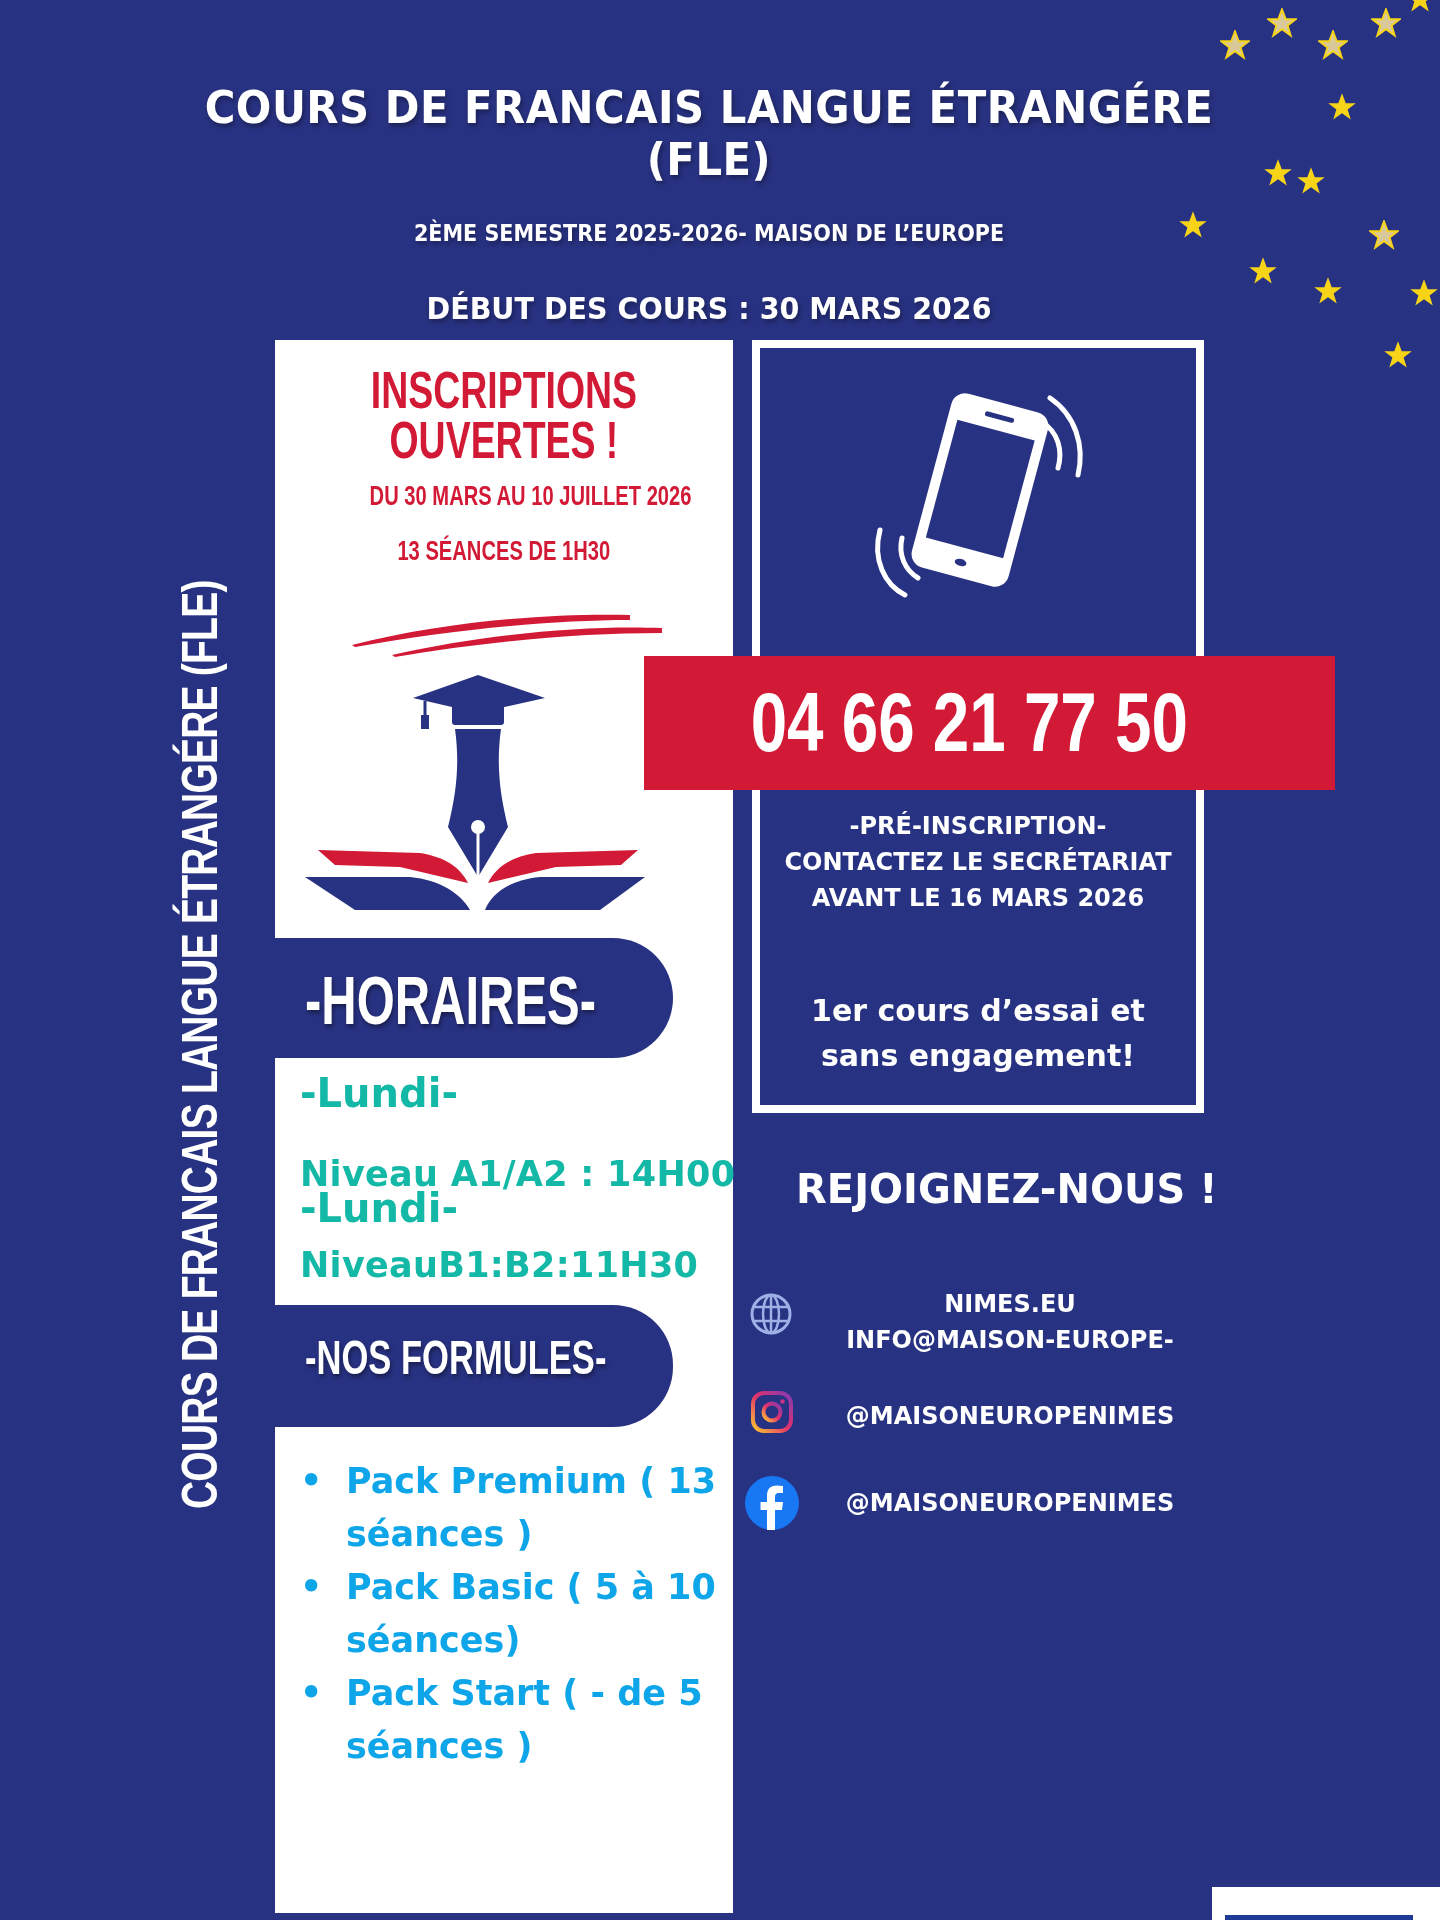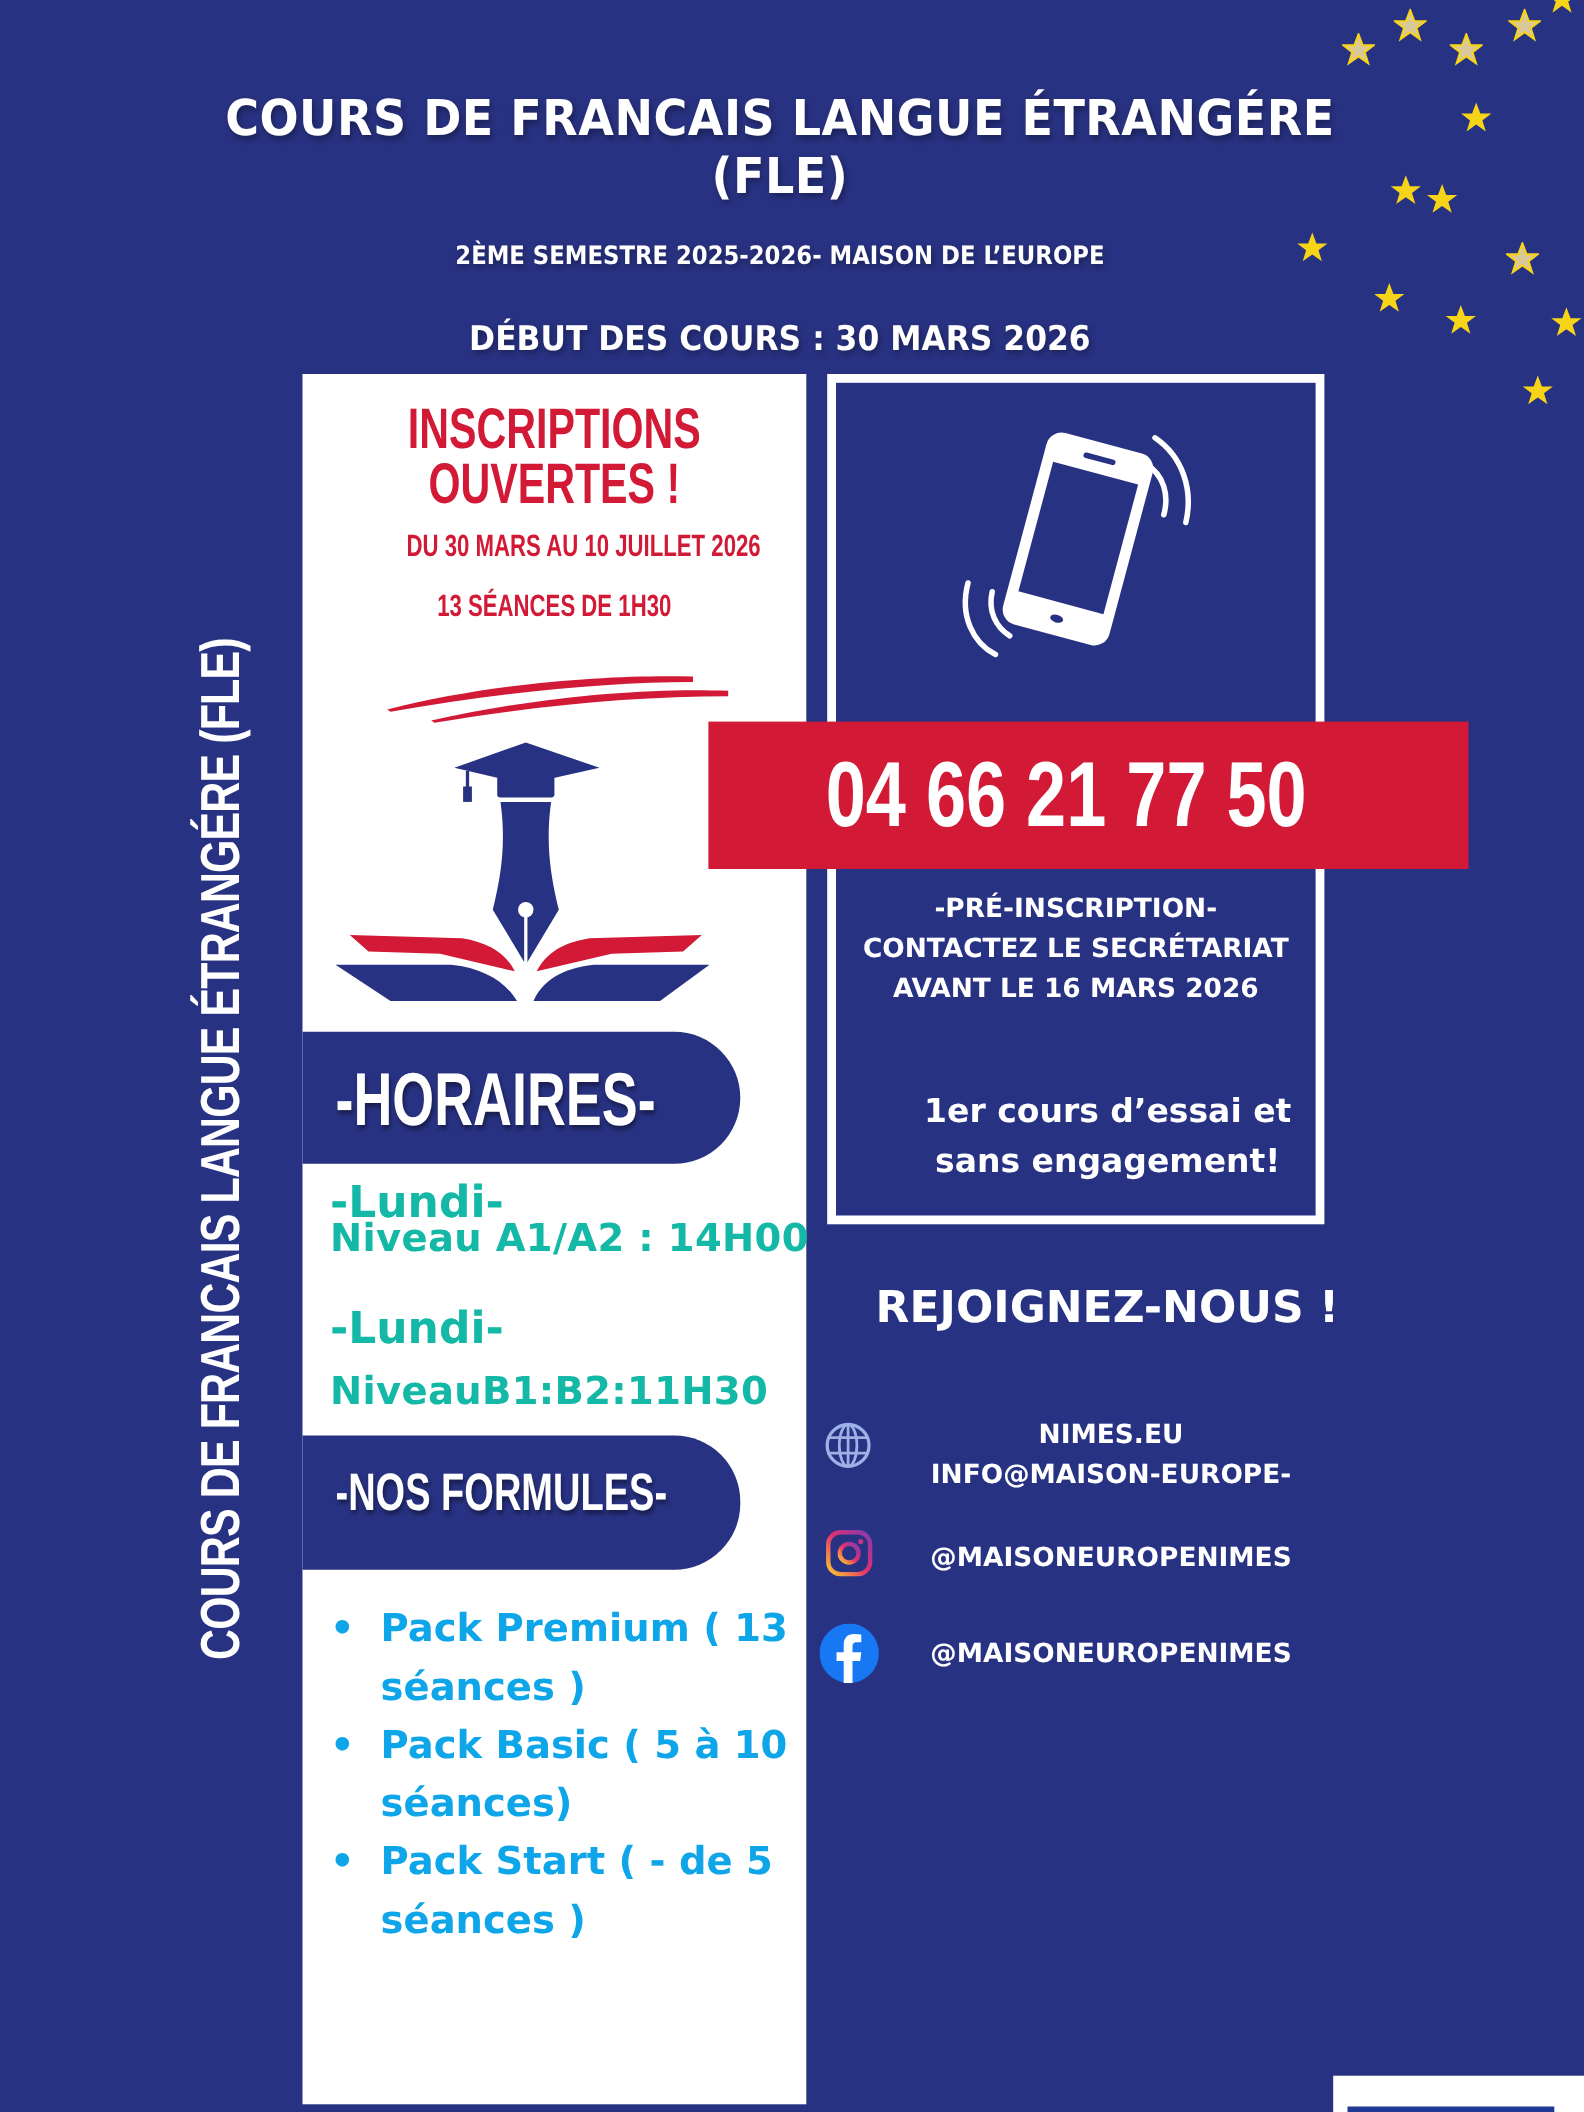--- a/index.html
+++ b/index.html
@@ -38,21 +38,21 @@
   .formules { left:300px; top:1455px; width:420px; color:#0ea5e9; font-weight:bold; font-size:35px; line-height:53px; margin:0; padding:0 0 0 46px; list-style:none; }
   .formules li { position:relative; }
   .formules li::before { content:"•"; position:absolute; left:-46px; top:0; }
 
   .box { left:752px; top:340px; width:452px; height:773px; border:8px solid #fff; box-sizing:border-box; }
   .phone { left:860px; top:370px; width:240px; height:240px; }
   .redband { left:644px; top:656px; width:691px; height:134px; background:#d21935; }
   .phone-number { left:644px; width:650px; top:662px; text-align:center; color:#fff; font-family:"Liberation Sans", sans-serif; font-weight:bold; font-size:84px; line-height:120px; white-space:nowrap; }
   .phone-number span { display:inline-block; transform:scaleX(0.78); }
   .preinsc { left:752px; width:452px; top:808px; text-align:center; color:#fff; font-weight:bold; font-size:24px; line-height:36px; }
-  .essai { left:752px; width:452px; top:988px; text-align:center; color:#fff; font-weight:bold; font-size:30px; line-height:45px;padding-left:29px; }
+  .essai { left:752px; width:452px; top:988px; text-align:center; color:#fff; font-weight:bold; font-size:30px; line-height:45px; }
 
   .join { left:796px; width:452px; top:1166px; text-align:left; color:#fff; font-weight:bold; font-size:40px; white-space:nowrap; }
   .contact-icon { position:absolute; width:46px; height:46px; }
   .contact-text { position:absolute; color:#fff; font-weight:bold; font-size:24px; line-height:36px; text-align:center; }
 
   .corner-card { left:1212px; top:1887px; width:228px; height:33px; background:#fff; }
   .corner-bar { left:1225px; top:1915px; width:188px; height:5px; background:#1e3a94; }
 </style>
 </head>
 <body>
@@ -163,21 +163,21 @@
     <path d="M338 255 L 236 258 C 211 262, 196 272, 188 288 L 256 272 L 321 270 Z" fill="#d21935"></path>
     <path d="M5 282 L 110 282 C 140 285, 160 298, 170 315 L 55 315 Z" fill="#283282"></path>
     <path d="M345 282 L 240 282 C 210 285, 192 298, 185 315 L 300 315 Z" fill="#283282"></path>
   </svg>
 </div>
 
 <div class="abs pill pill1"></div>
 <div class="abs pill-label horaires-label"><span>-HORAIRES-</span></div>
 
 <div class="abs sched day" style="top:1070px;">-Lundi-</div>
-<div class="abs sched lvl" style="top:1106px;">Niveau A1/A2 : 14H00</div>
+<div class="abs sched lvl" style="top:1154px;">Niveau A1/A2 : 14H00</div>
 <div class="abs sched day" style="top:1185px;">-Lundi-</div>
 <div class="abs sched lvl" style="top:1245px;">NiveauB1:B2:11H30</div>
 
 <div class="abs pill pill2"></div>
 <div class="abs pill-label formules-label"><span>-NOS FORMULES-</span></div>
 
 <ul class="abs formules">
   <li>Pack Premium ( 13 séances )</li>
   <li>Pack Basic ( 5 à 10 séances)</li>
   <li>Pack Start ( - de 5 séances )</li>

